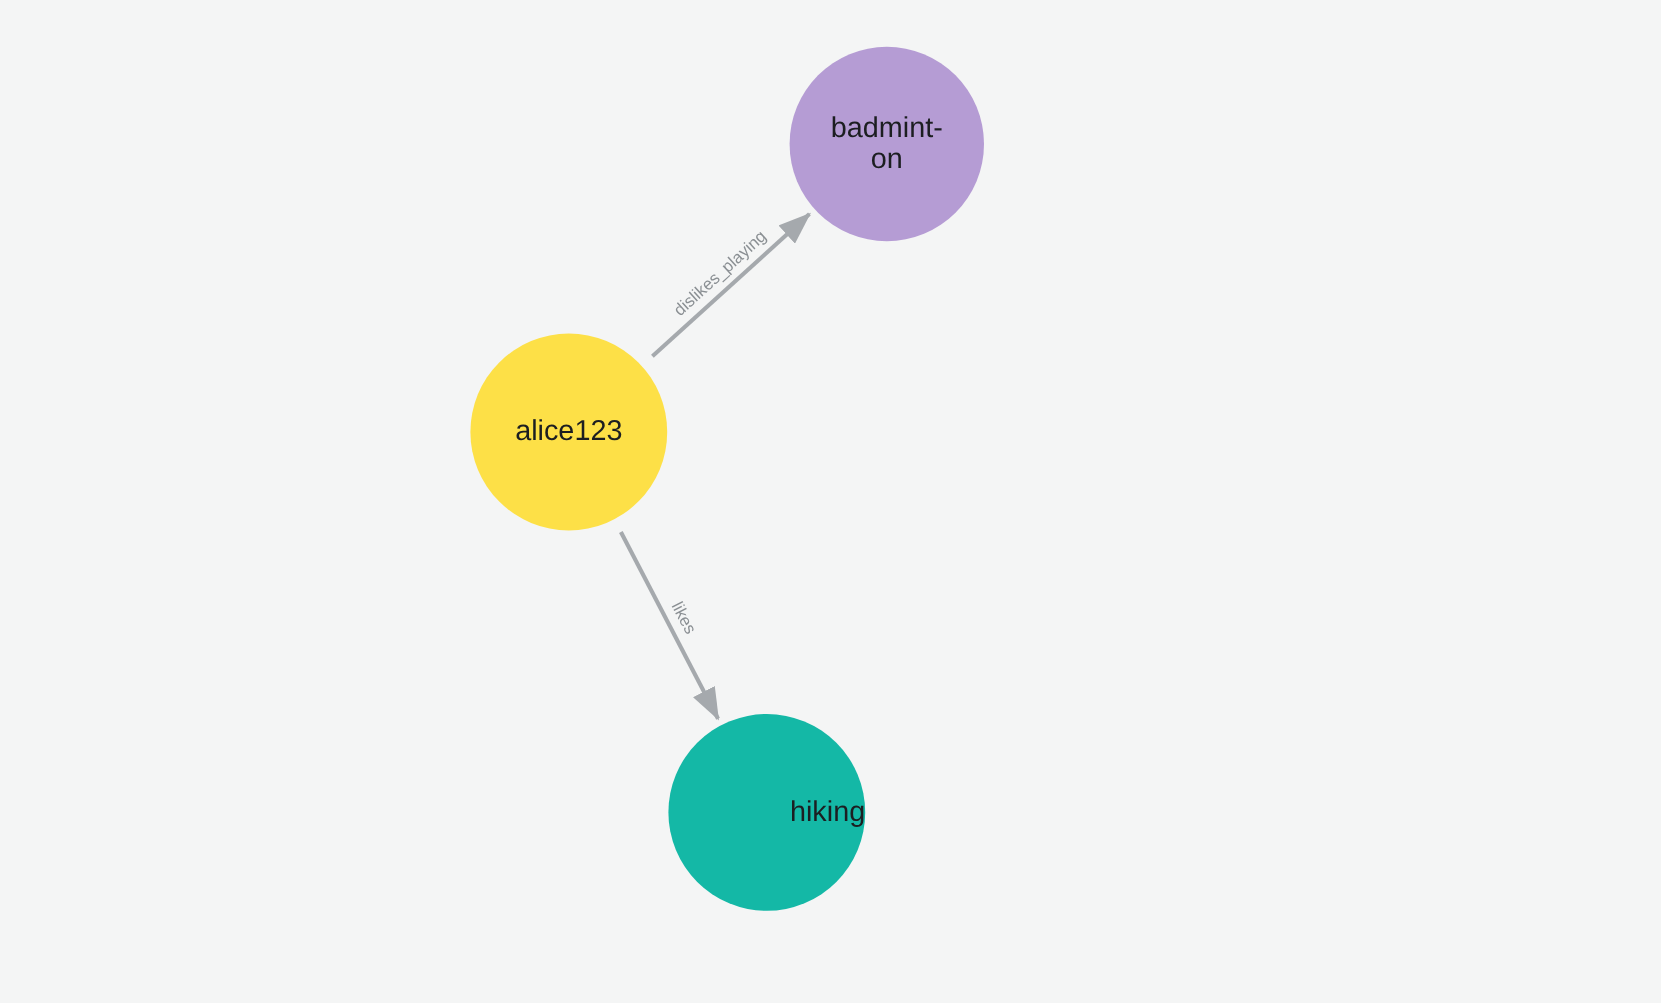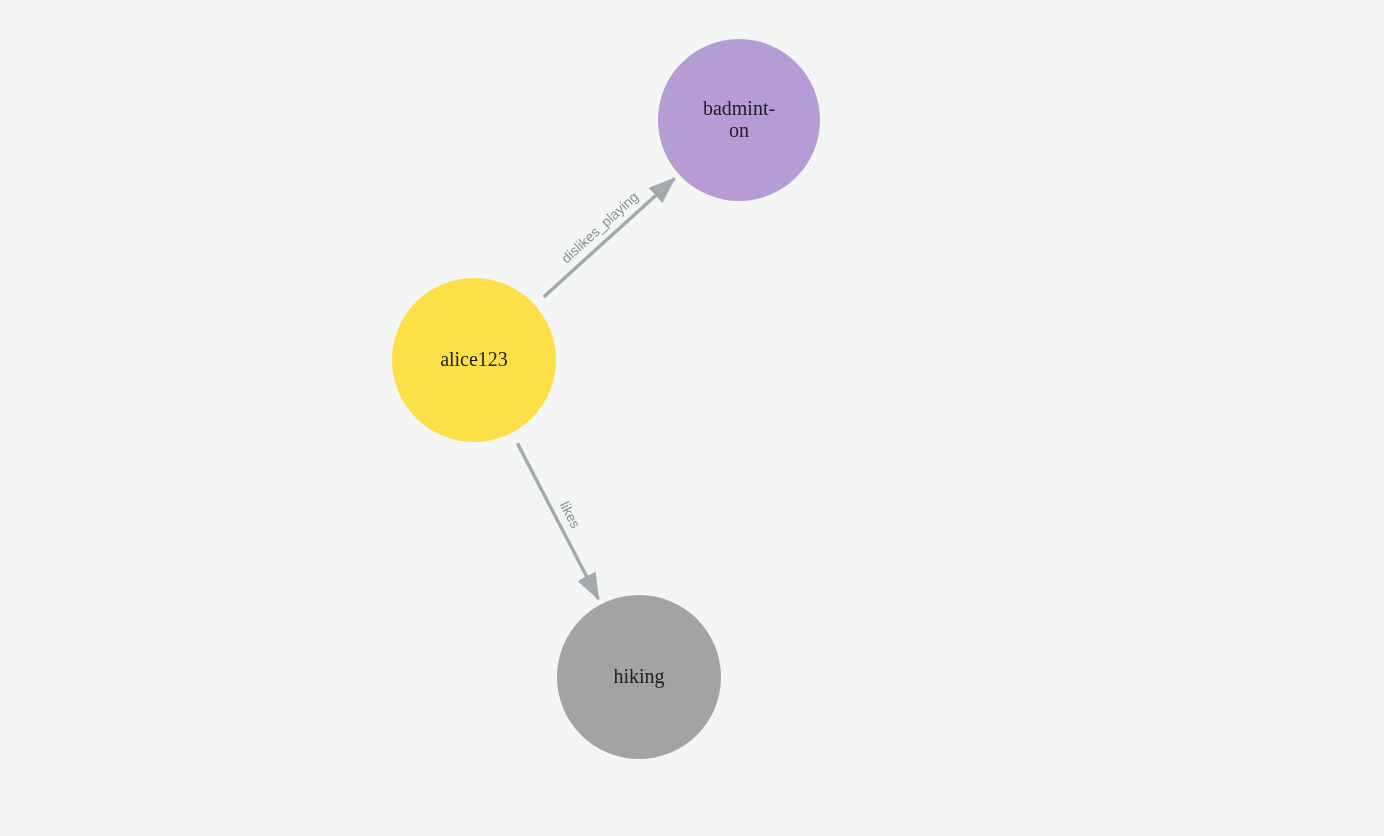--- a/index.html
+++ b/index.html
@@ -20,23 +20,22 @@
     font-family: "Liberation Sans", sans-serif;
     font-size: 14px;
   }
   .node {
     position: absolute;
     border-radius: 50%;
     display: flex;
     align-items: center;
     justify-content: center;
     text-align: center;
-    font-size: 20px;
+    font-size: 24px;
     user-select: none;
-    font-family: Liberation Serif, serif;
   }
   .node-label {
     white-space: pre-line;
     line-height: 1.08;
   }
 </style>
 </head>
 <body>
 
 <div id="graph-viewport" style="width: 1384px; height: 836px; background: rgb(244, 245, 245);">
@@ -54,16 +53,16 @@
       <line x1="517.4002812799372" y1="443.3811464590308" x2="598.3699494400588" y2="598.9410543787797" stroke="#a5a9ad" stroke-width="3.4" marker-end="url(#arrow-1)"></line>
       <text class="edge-label" transform="translate(557.885115359998,521.1611004189052) rotate(62.5)" y="-9" text-anchor="middle" fill="#8a8f93">likes</text>
     </svg>
     <div class="node" style="left: 392px; top: 278px; width: 164px; height: 164px; background: #fde047; color: rgb(28, 30, 33);">
       <div class="node-label">alice123</div>
     </div>
     <div class="node" style="left: 658px; top: 39px; width: 162px; height: 162px; background: rgb(181, 156, 212); color: rgb(28, 30, 33);">
       <div class="node-label">badmint-
 on</div>
     </div>
-    <div class="node" style="left: 557px; top: 595px; width: 164px; height: 164px; background: #a3a3a3; color: rgb(28, 30, 33);">
+    <div class="node" style="left: 557px; top: 595px; width: 164px; height: 164px; background: #14b8a6; color: rgb(28, 30, 33); justify-content: flex-end;">
       <div class="node-label">hiking</div>
     </div>
   </div>
 
 </body></html>

